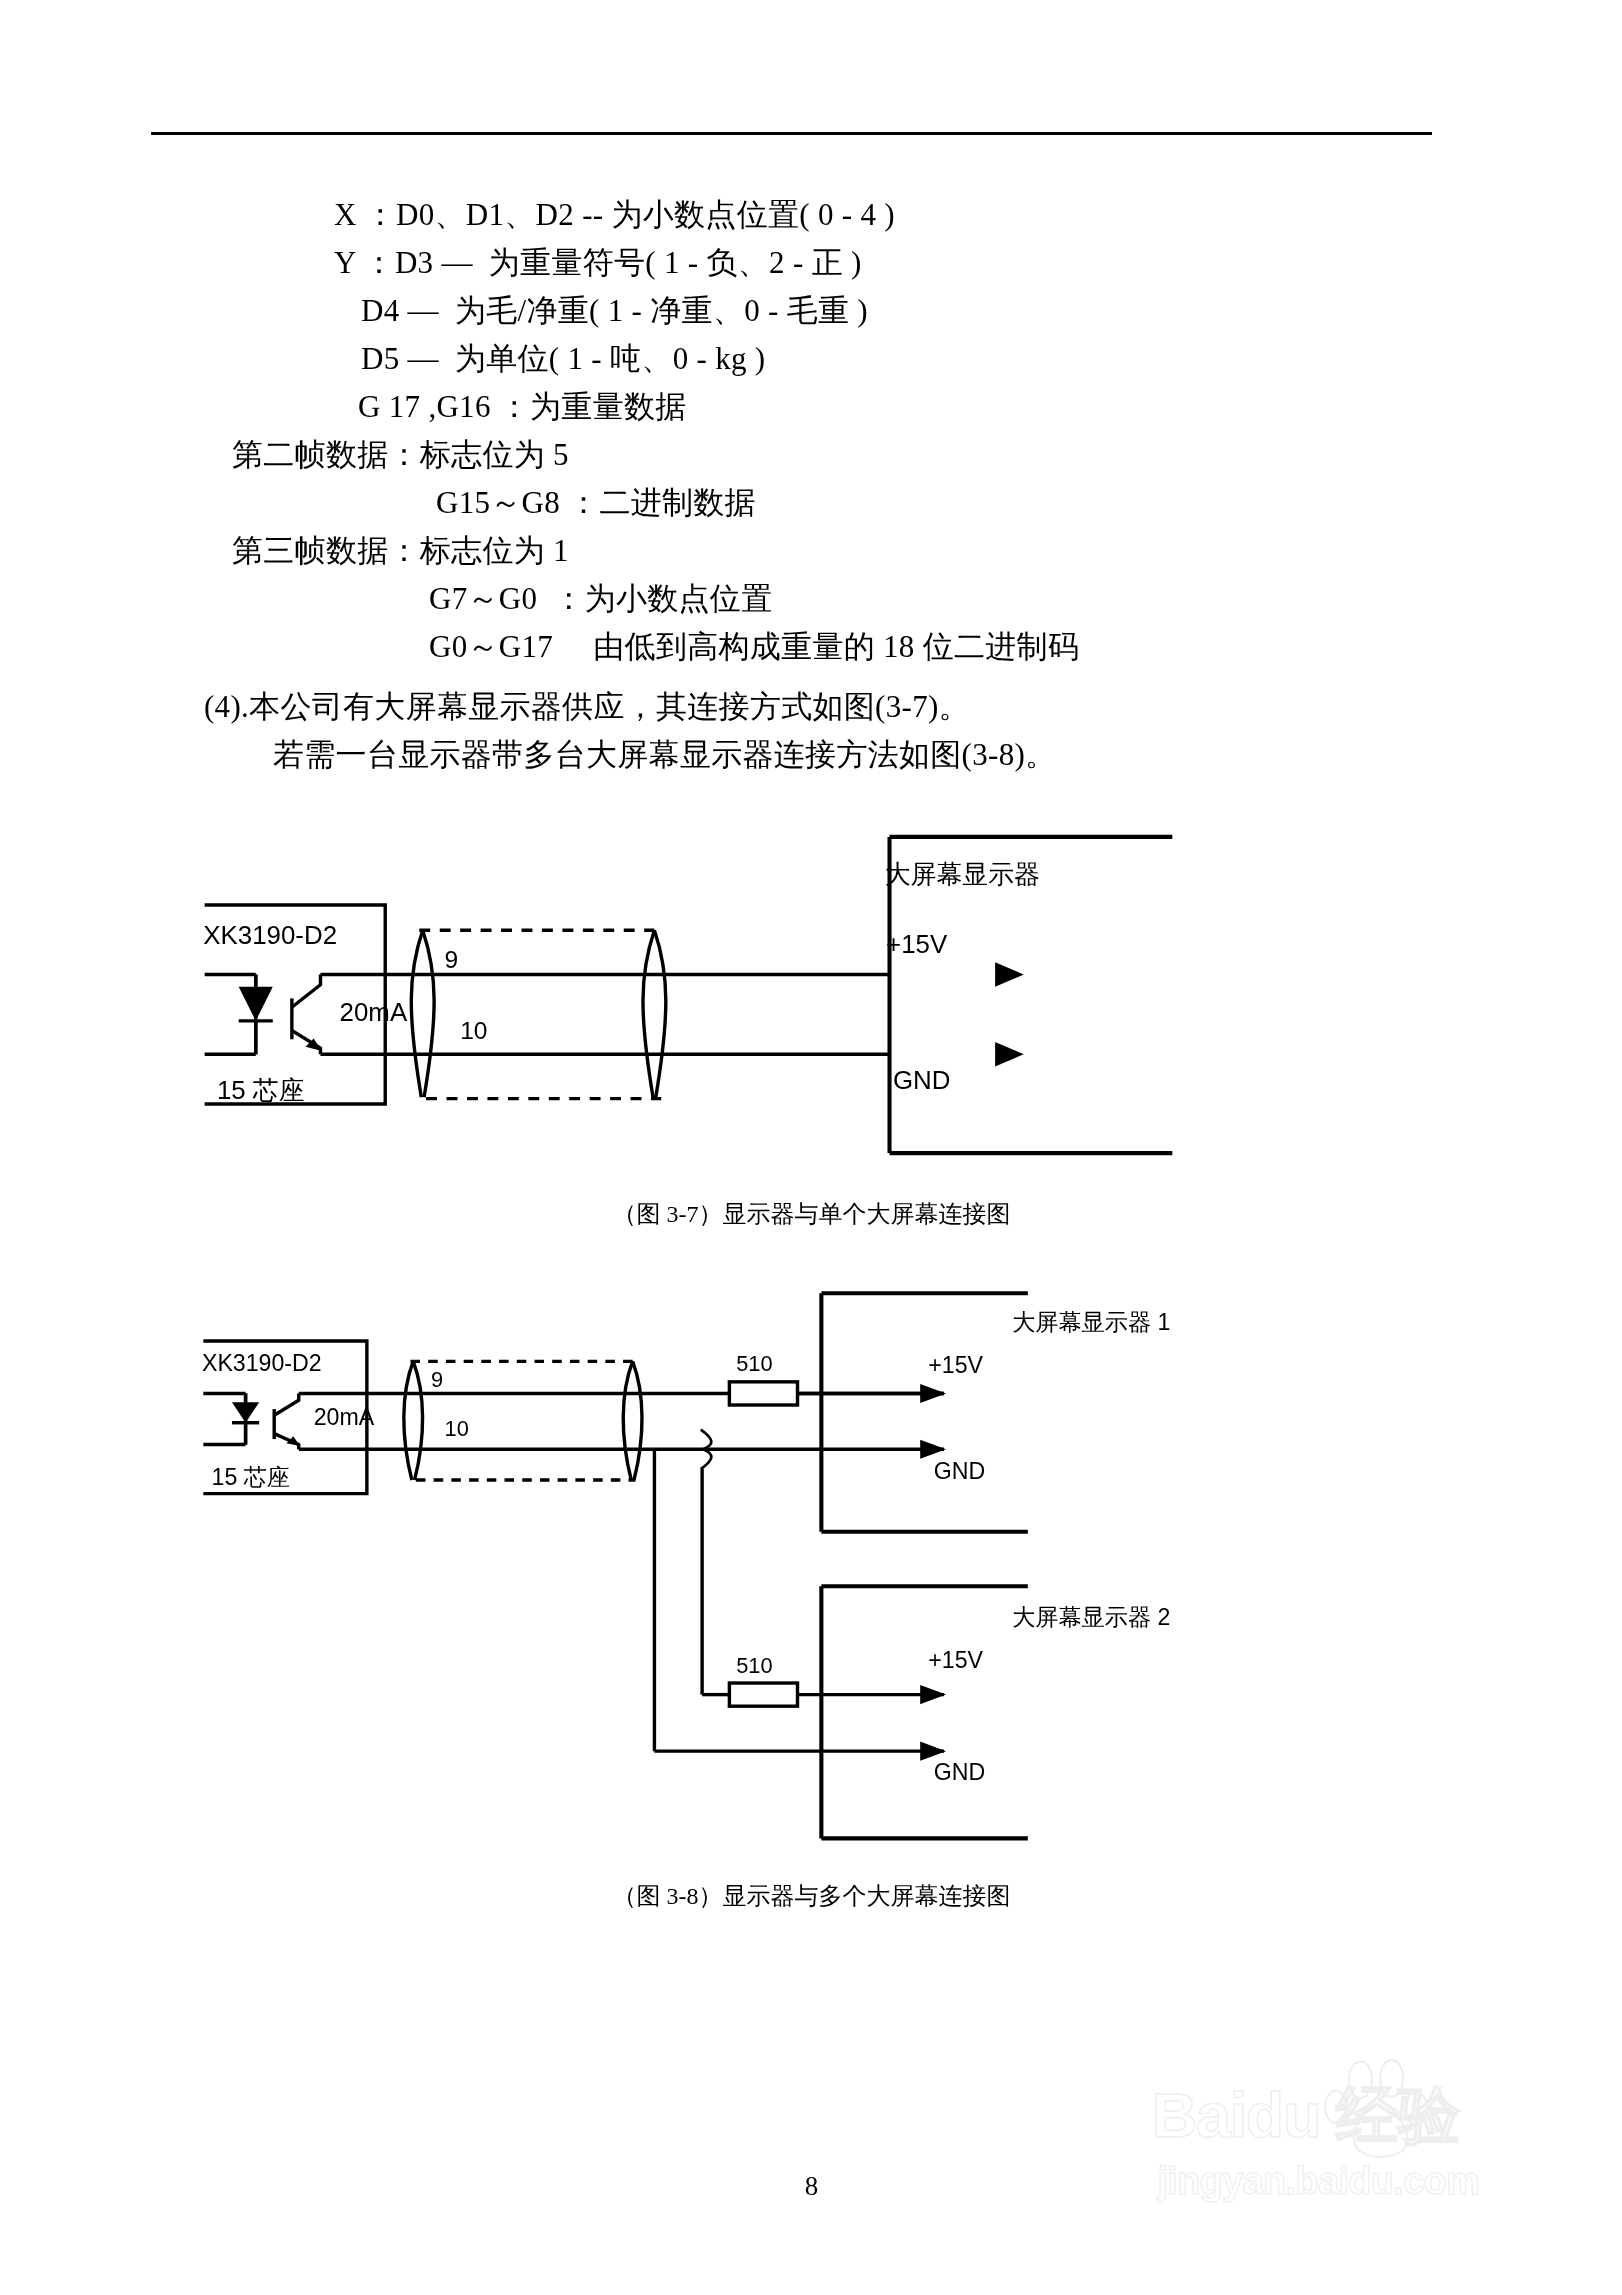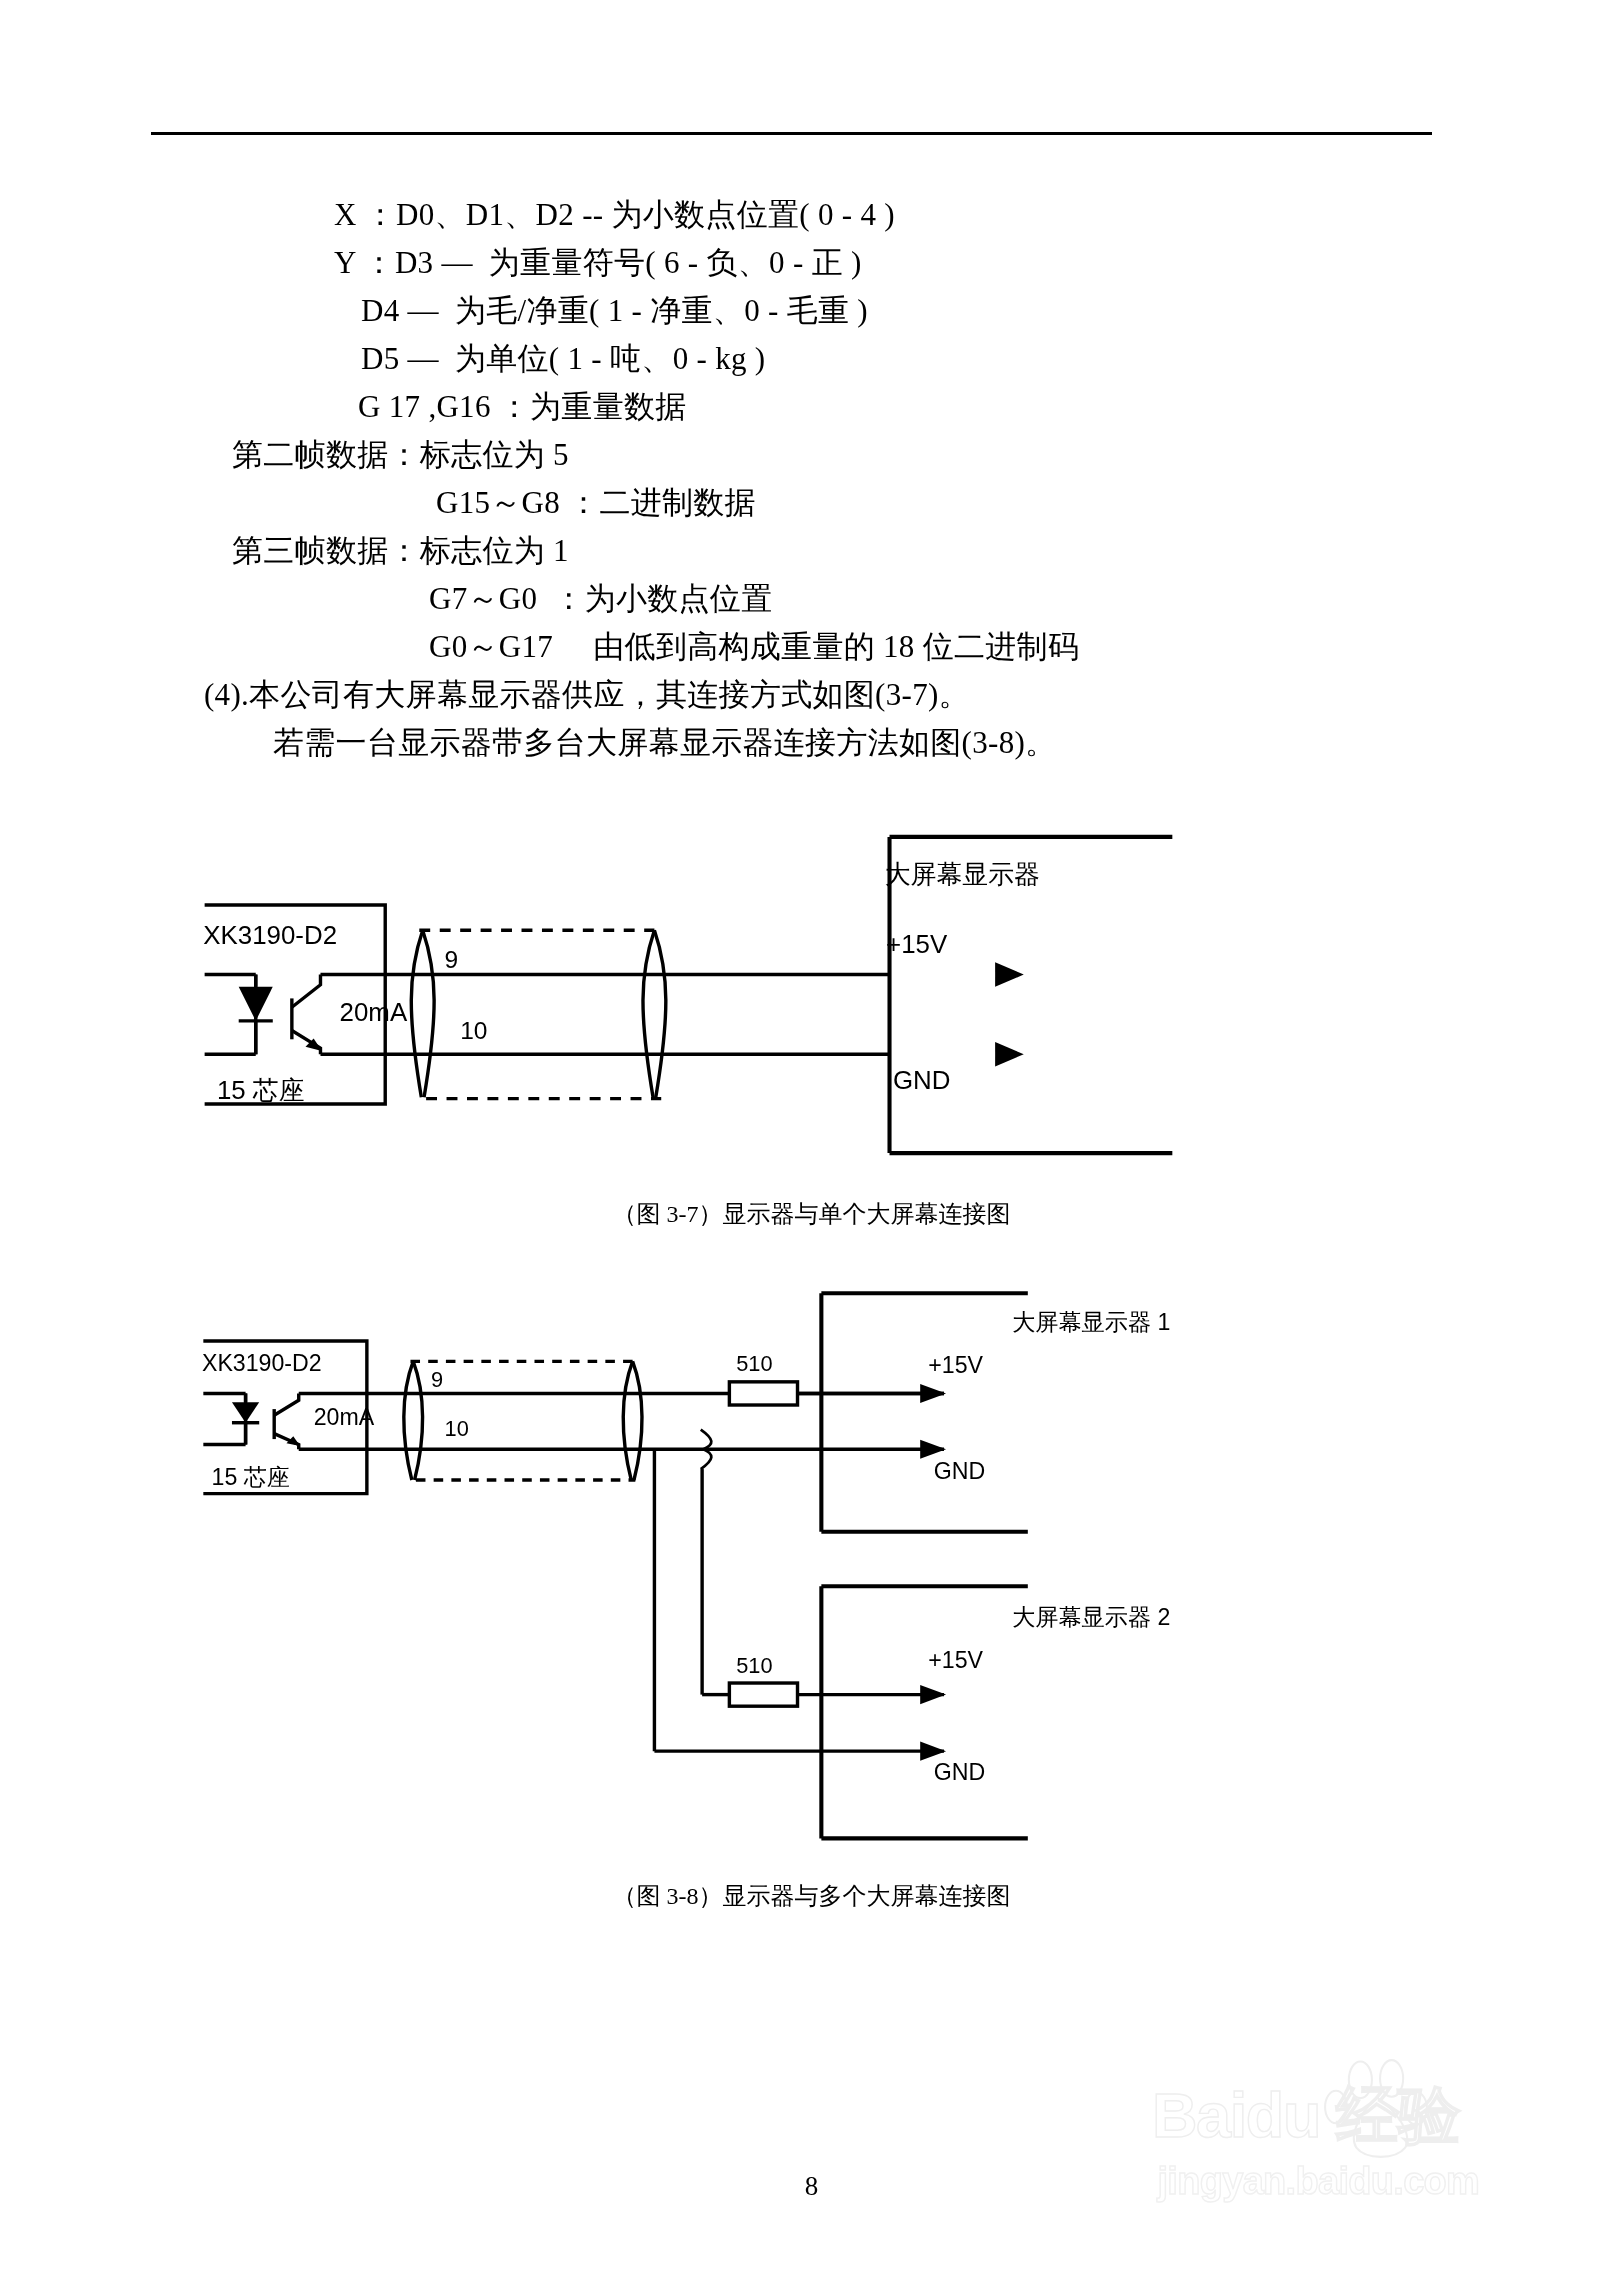--- a/index.html
+++ b/index.html
@@ -41,21 +41,21 @@
     line-height: 48px;
     white-space: pre;
     letter-spacing: 0.3px;
   }
   .ind-490 { padding-left: 334px; }
   .ind-530 { padding-left: 361px; }
   .ind-525 { padding-left: 358px; }
   .ind-340 { padding-left: 232px; }
   .ind-640 { padding-left: 436px; }
   .ind-630 { padding-left: 429px; }
-  .ind-300 { padding-left: 204px; }
+  .ind-300 { padding-left: 204px; margin-top: 12px; }
   .ind-400 { padding-left: 273px; }
 
   
   .figure {
     position: absolute;
   }
   .figure svg { display: block; }
 
   .caption {
     position: absolute;
@@ -117,21 +117,21 @@
 </style>
 </head>
 <body>
 
 <div id="page">
 
   <div class="header-rule"></div>
 
   <div class="textblock">
     <div class="tline ind-490">X ：D0、D1、D2 -- 为小数点位置( 0 - 4 )</div>
-    <div class="tline ind-490">Y ：D3 —  为重量符号( 6 - 负、0 - 正 )</div>
+    <div class="tline ind-490">Y ：D3 —  为重量符号( 1 - 负、2 - 正 )</div>
     <div class="tline ind-530">D4 —  为毛/净重( 1 - 净重、0 - 毛重 )</div>
     <div class="tline ind-530">D5 —  为单位( 1 - 吨、0 - kg )</div>
     <div class="tline ind-525">G 17 ,G16 ：为重量数据</div>
     <div class="tline ind-340">第二帧数据：标志位为 5</div>
     <div class="tline ind-640">G15～G8 ：二进制数据</div>
     <div class="tline ind-340">第三帧数据：标志位为 1</div>
     <div class="tline ind-630">G7～G0  ：为小数点位置</div>
     <div class="tline ind-630">G0～G17     由低到高构成重量的 18 位二进制码</div>
     <div class="tline ind-300">(4).本公司有大屏幕显示器供应，其连接方式如图(3-7)。</div>
     <div class="tline ind-400">若需一台显示器带多台大屏幕显示器连接方法如图(3-8)。</div>

